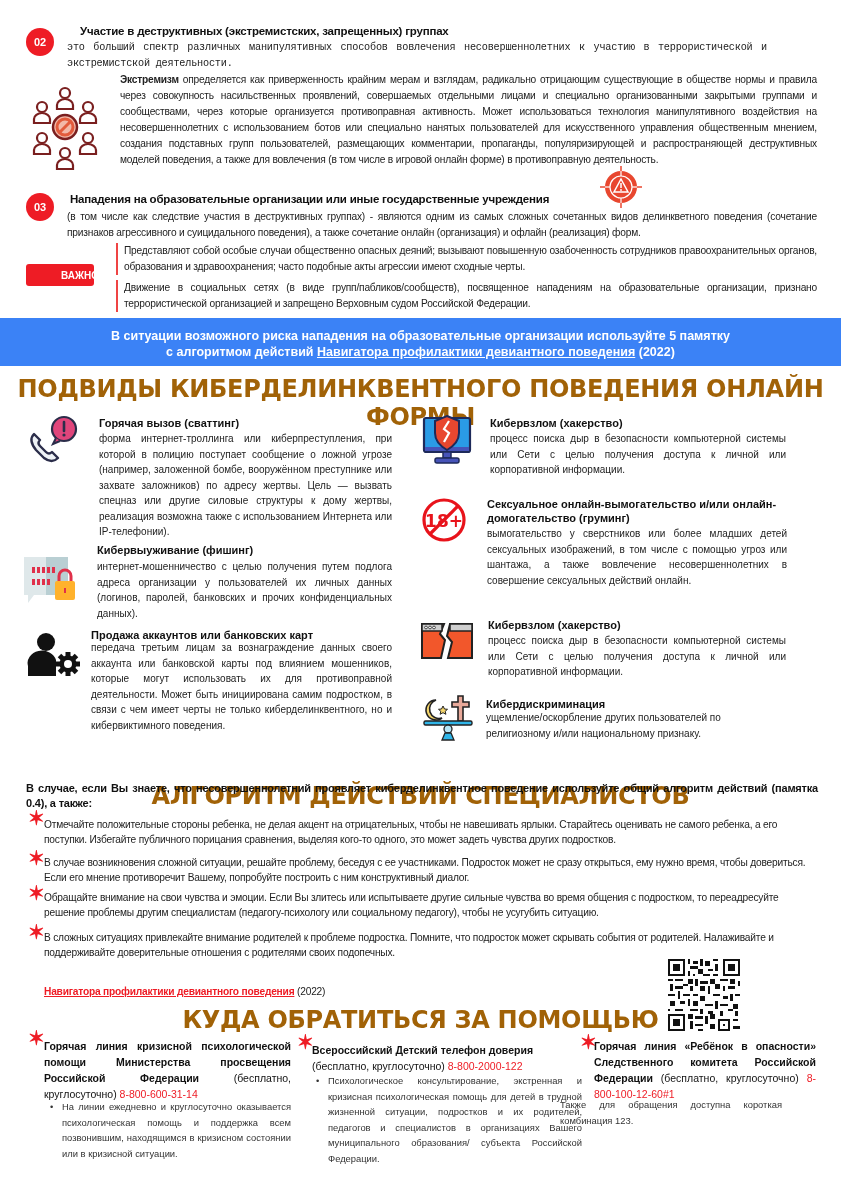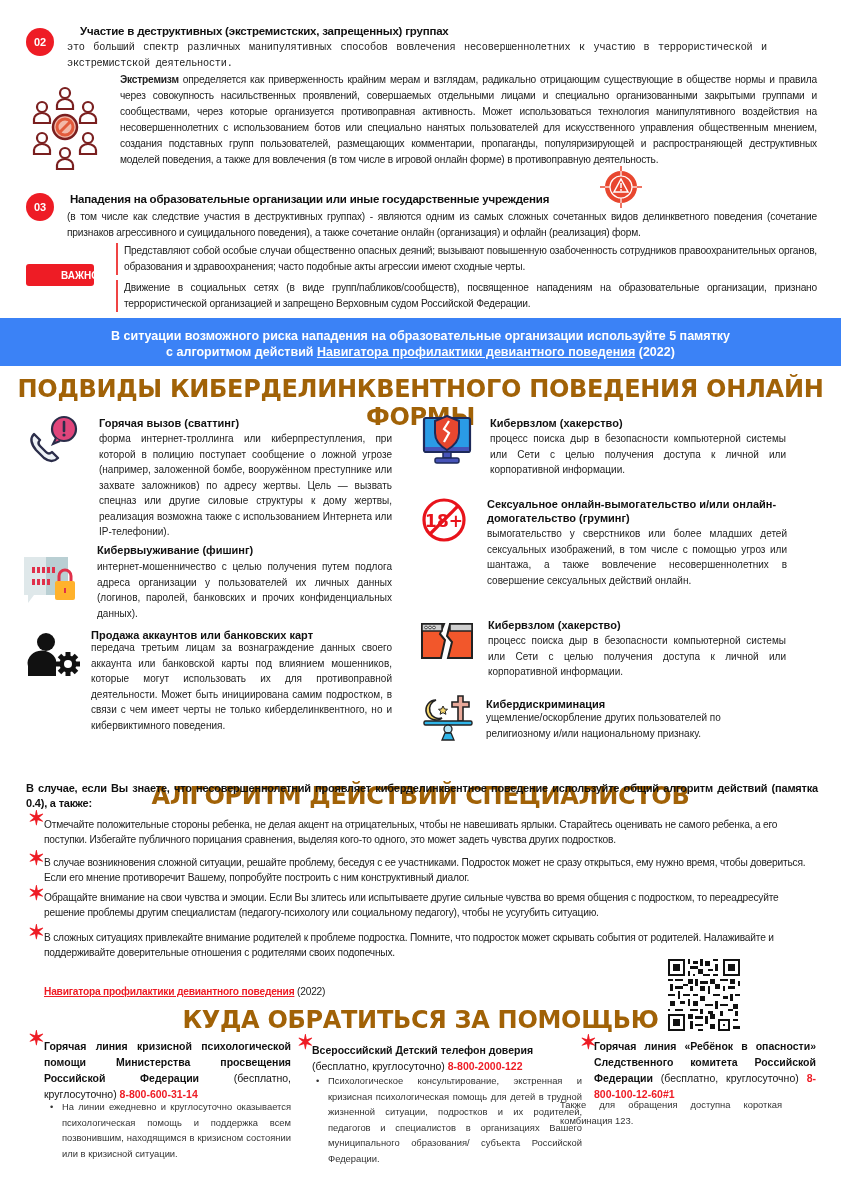--- a/index.html
+++ b/index.html
@@ -13,21 +13,21 @@
   .red-bar { border-left: 2px solid #ef4444; padding-left: 6px; }
   .important-btn { background: #ee1c25; color: #fff; font-weight: bold; font-size: 10px; width: 68px; height: 22px; border-radius: 3px; display: flex; align-items: center; justify-content: center; }
   .banner { background: #3b82f6; color: #fff; font-weight: bold; font-size: 12.5px; text-align: center; line-height: 16px; padding-top: 10px; }
   .banner u { text-decoration: underline; }
   .h2 { font-family: "DejaVu Sans", sans-serif; font-weight: bold; font-size: 24px; color: #a16207; text-align: center; letter-spacing: -0.3px; }
   .item-title { font-weight: bold; font-size: 11px; color: #111; line-height: 14px; }
   .item-text { font-size: 10px; line-height: 15.5px; color: #222; text-align: justify; }
   .star { color: #ee1c25; font-size: 20px; line-height: 16px; font-weight: bold; }
   .algo-text { font-size: 10.2px; line-height: 15px; color: #222; }
   .link-red { color: #ee1c25; font-weight: bold; text-decoration: underline; }
-  .phone-red { color: #ee1c25; font-weight: bold; }
+  .phone-red { color: #ee1c25; font-weight: normal; }
   .help-title { font-weight: bold; font-size: 10.5px; line-height: 16px; color: #111; text-align: justify; }
   .help-list { font-size: 9.4px; line-height: 15.5px; color: #333; text-align: justify; }
 </style>
 </head>
 <body>
 
 <div class="abs num-badge" style="left:26px; top:28px;">
     <span>02</span>
   </div>
 <div class="abs sec-title cond" style="left:67px; top:25px;">Участие в деструктивных (экстремистских, запрещенных) группах</div>

